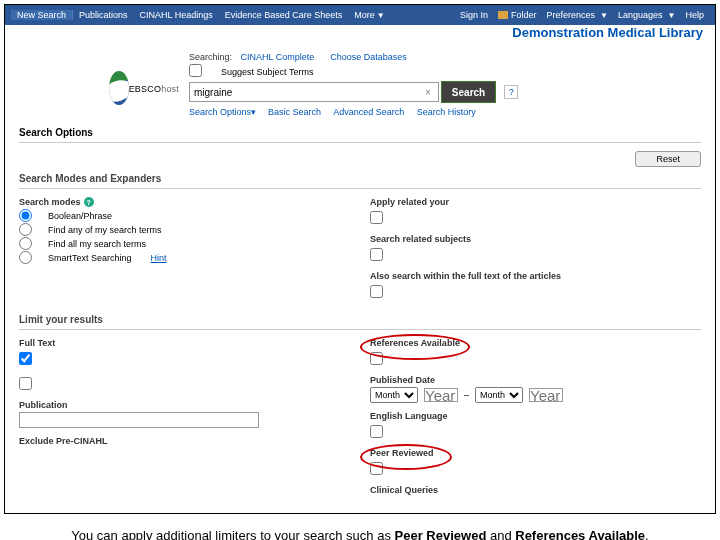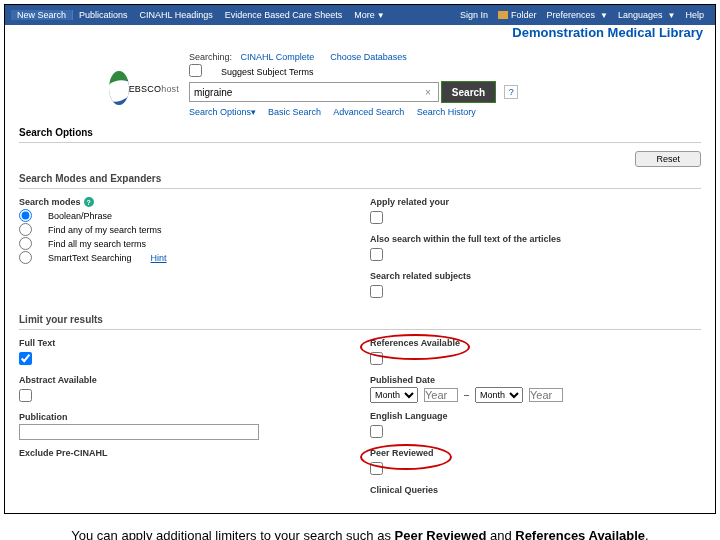--- a/index.html
+++ b/index.html
@@ -41,21 +41,21 @@
   .col { flex: 1; }
   .field-label { font-size: 9px; font-weight: bold; color: #333; margin-bottom: 2px; display: flex; align-items: center; gap: 3px; }
   .info-icn { width: 10px; height: 10px; border-radius: 50%; background: #2a8; color: #fff; font-size: 7px; display: inline-flex; align-items: center; justify-content: center; }
   .radio-row { font-size: 9px; margin: 1px 0; display: flex; align-items: center; gap: 16px; }
   .radio-row input { margin: 0; }
   .hint-link { color: #0056b3; text-decoration: underline; margin-left: 3px; }
   .cb-block { margin-bottom: 8px; }
   .cb-block input[type=checkbox] { margin-top: 2px; }
   .pubdate { display: flex; align-items: center; gap: 6px; font-size: 9px; }
   .pubdate select { font-size: 9px; height: 16px; }
-  .pubdate input[type=text] { width: 34px; height: 14px; font-size: 11px; border: 1px solid #999; }
+  .pubdate input[type=text] { width: 34px; height: 14px; font-size: 15px; border: 1px solid #999; }
   .pub-input { width: 240px; height: 16px; border: 1px solid #999; font-size: 9px; }
   .circle { position: absolute; border: 2px solid #c00; border-radius: 50%; pointer-events: none; }
   .rel { position: relative; }
   .caption { text-align: center; font-size: 13px; padding: 10px 0 14px 0; }
   .caption .b { font-weight: bold; text-decoration: underline; }
 </style>
 </head>
 <body>
 
 <div class="outer">
@@ -150,41 +150,40 @@
             <span>SmartText Searching</span>
             <a class="hint-link">Hint</a>
           </div>
       </div>
       <div class="col">
         <div class="cb-block">
           <div class="field-label">Apply related your</div>
           <input type="checkbox" style="">
         </div>
         <div class="cb-block">
+          <div class="field-label">Search related subjects</div>
+          <input type="checkbox" style="">
+        </div>
+        <div class="cb-block">
           <div class="field-label">Also search within the full text of the articles</div>
-          <input type="checkbox" style="">
-        </div>
-        <div class="cb-block">
-          <div class="field-label">Search related subjects</div>
           <input type="checkbox" style="">
         </div>
       </div>
     </div>
 
     <div class="subheading">Limit your results</div>
     <div class="hr"></div>
 
     <div class="cols rel">
       <div class="col">
         <div class="cb-block">
           <div class="field-label">Full Text</div>
           <input type="checkbox" checked="" style="">
         </div>
         <div class="cb-block">
-          <div class="field-label">Abstract Available</div>
           <input type="checkbox" style="">
         </div>
         <div class="cb-block">
           <div class="field-label">Publication</div>
           <input type="text" class="pub-input" style="">
         </div>
         <div class="cb-block">
           <div class="field-label">Exclude Pre-CINAHL</div>
         </div>
       </div>

